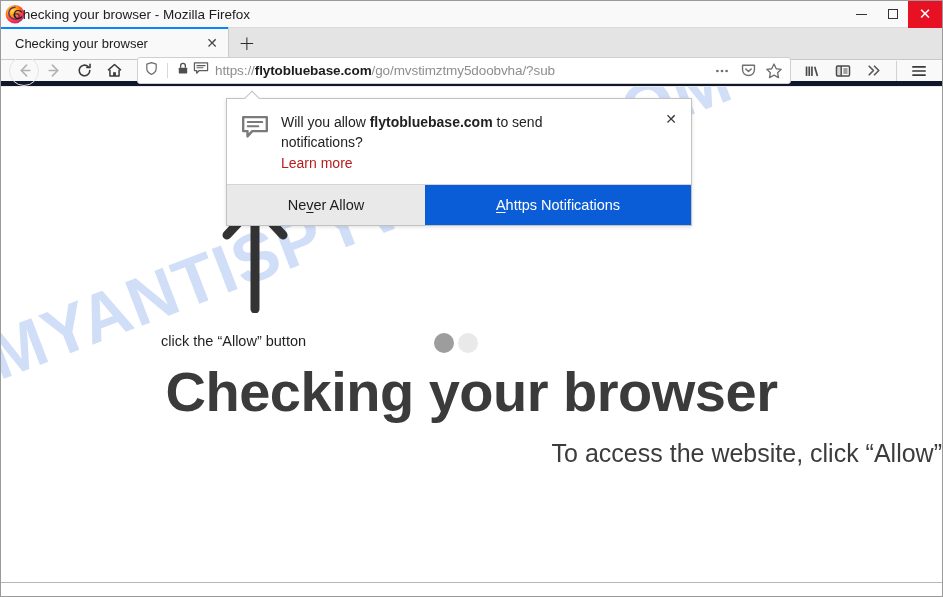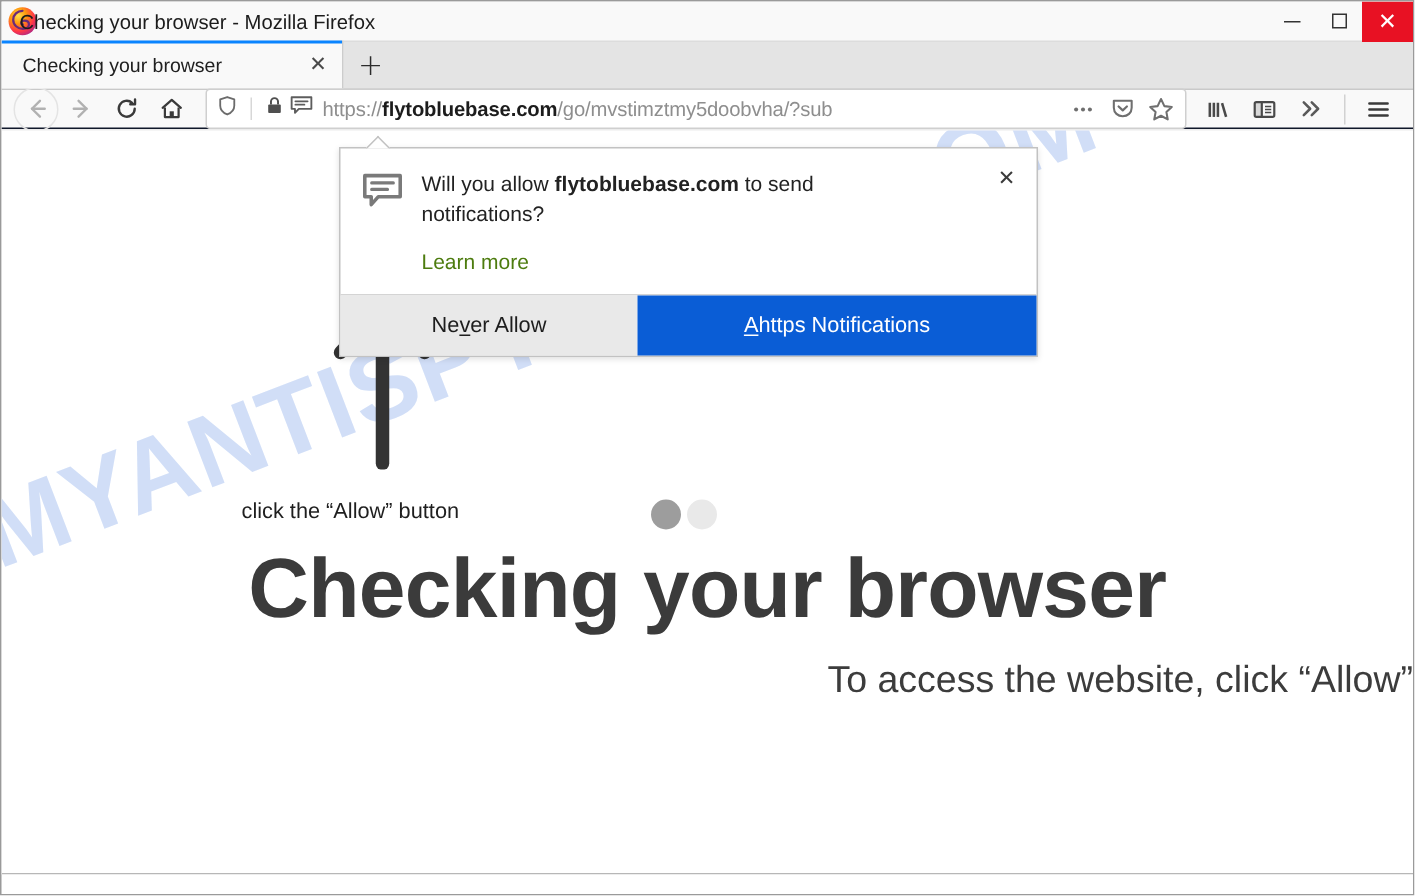--- a/index.html
+++ b/index.html
@@ -111,21 +111,21 @@
     font-family: "DejaVu Sans", sans-serif;
   }
 
   
   .navbar {
     height: 26px;
     background: #f9f9f9;
     display: flex;
     align-items: center;
     padding: 0 8px;
-    border-bottom: 1px solid #0f172a;
+    border-bottom: 5px solid #0f172a;
   }
   .navbtn {
     width: 30px; height: 30px;
     display: flex; align-items: center; justify-content: center;
     flex: 0 0 auto;
   }
   .navbtn.back { border-radius: 50%; border: 1px solid #e4e4e4; width: 30px; height: 30px; }
 
   
   .urlbar {
@@ -269,23 +269,23 @@
   .popup-texts { flex: 1; }
   .popup-question {
     font-size: 14px;
     color: #222;
     line-height: 1.42;
     max-width: 290px;
   }
   .popup-question b { font-weight: 700; }
   .popup-learn {
     display: inline-block;
-    margin-top: 13px;
+    margin-top: 2px;
     font-size: 14px;
-    color: #4d7c0f;
+    color: #b91c1c;
   }
   .popup-close {
     position: absolute;
     top: 10px; right: 10px;
     width: 20px; height: 20px;
     display: flex; align-items: center; justify-content: center;
     color: #3b3b3b;
     font-size: 14px;
     font-family: "DejaVu Sans", sans-serif;
   }

